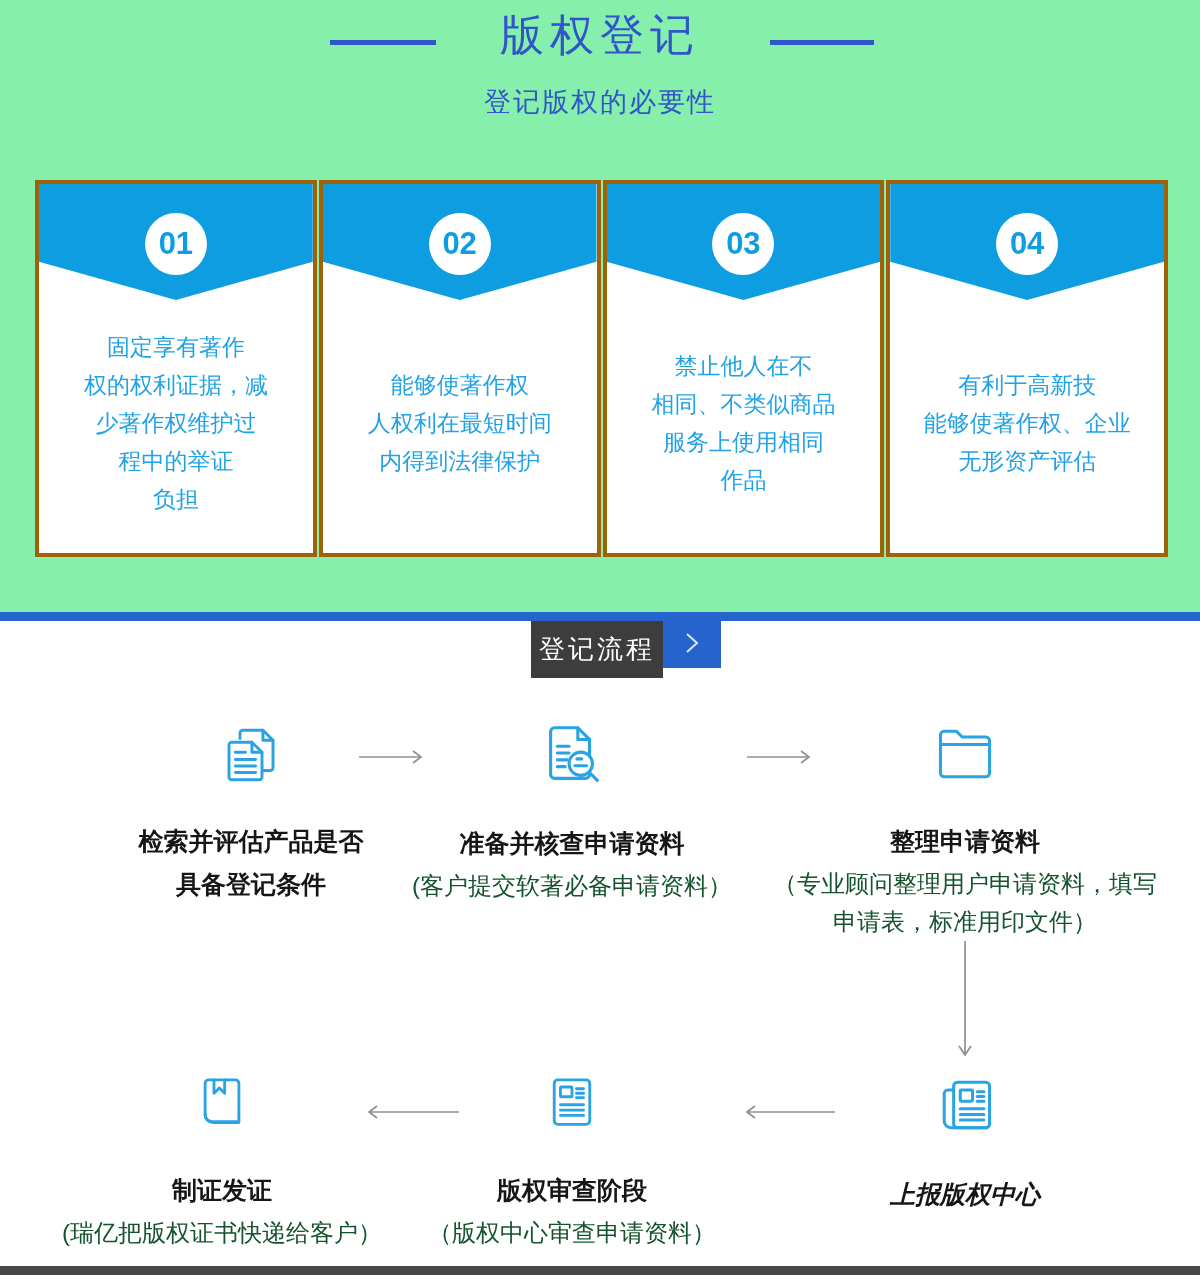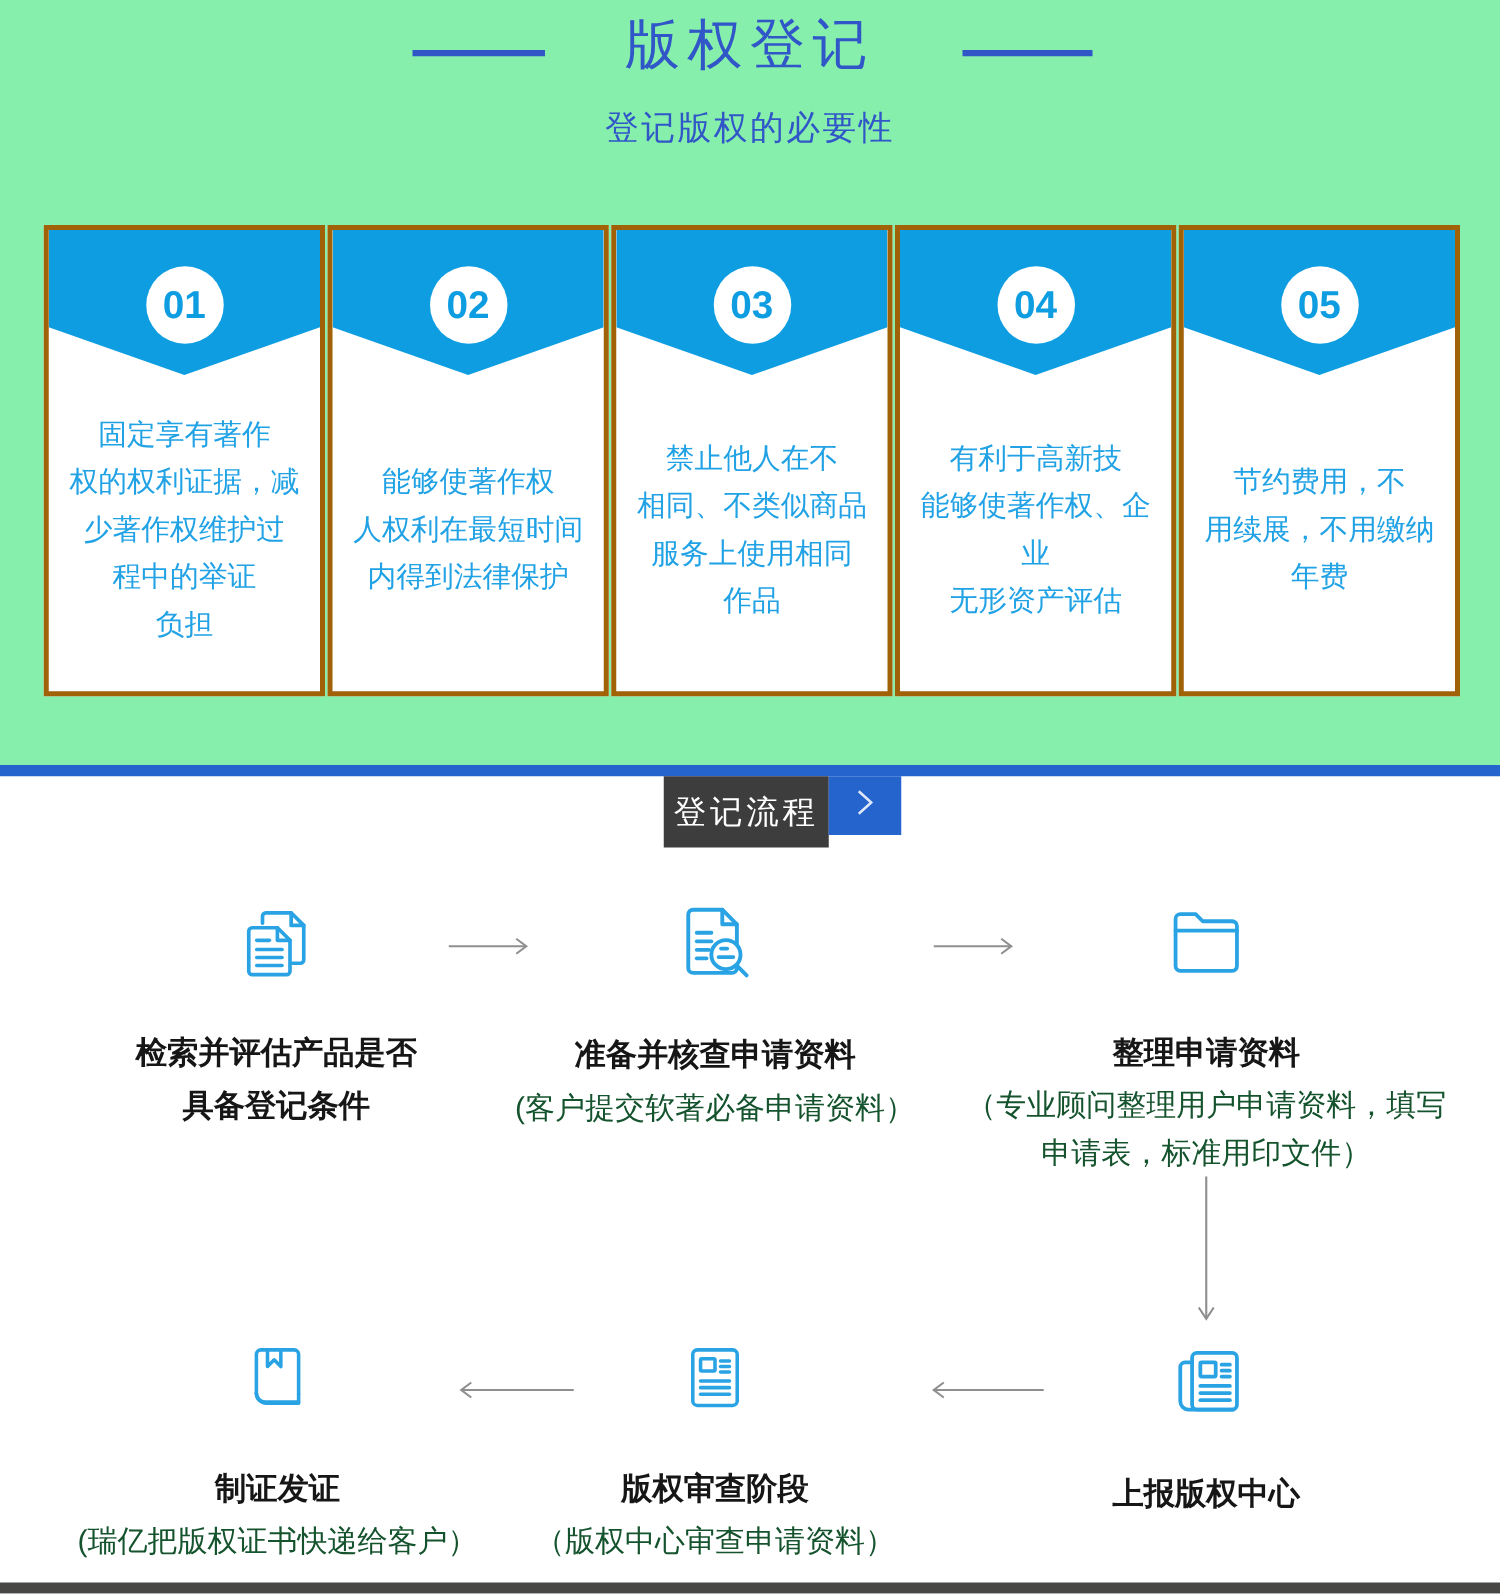--- a/index.html
+++ b/index.html
@@ -104,48 +104,36 @@
           <div class="num-circle">
             <span>04</span>
           </div>
         </div>
         <div class="card-body">
           <p class="card-text">有利于高新技
 能够使著作权、企业
 无形资产评估</p>
         </div>
       </div>
-      <div class="card">
-        <div class="card-head">
-          <div class="num-circle">
-            <span>05</span>
-          </div>
-        </div>
-        <div class="card-body">
-          <p class="card-text">节约费用，不
-用续展，不用缴纳
-年费</p>
-        </div>
-      </div>
     </div>
   </section>
 
   <div class="divider-bar"></div>
   <div class="process-label">
     <span>登记流程</span>
   </div>
   <div class="process-btn chev">
     <span>
       <svg width="14" height="22" viewBox="0 0 14 22">
           <polyline points="2 2, 12 11, 2 20"></polyline>
         </svg>
     </span>
   </div>
 
-  <div class="step" style="left:46px;top:722px;width:350px;">
+  <div class="step" style="left:76px;top:722px;width:350px;">
     <span class="step-icon">
       <svg width="66" height="66" viewBox="0 0 72 72">
         <path d="M24 18 V12 a3 3 0 0 1 3-3 H49 l11 11 V50 a3 3 0 0 1 -3 3 h-7"></path>
         <path d="M49 9 v11 h11"></path>
         <path d="M12 25 a3 3 0 0 1 3-3 H37 l11 11 V60 a3 3 0 0 1 -3 3 H15 a3 3 0 0 1 -3 -3 Z"></path>
         <path d="M37 22 v11 h11"></path>
         <line x1="19" y1="33" x2="30" y2="33"></line>
         <line x1="19" y1="41" x2="41" y2="41"></line>
         <line x1="19" y1="48" x2="41" y2="48"></line>
         <line x1="19" y1="55" x2="41" y2="55"></line>
@@ -199,21 +187,21 @@
       </svg>
   </span>
 
   <span class="arrow" style="left:957px;top:941px;">
     <svg width="16" height="118" viewBox="0 0 16 118">
         <line x1="8" y1="0" x2="8" y2="114"></line>
         <polyline points="2 105, 8 114, 14 105"></polyline>
       </svg>
   </span>
 
-  <div class="step" style="left:790px;top:1071px;width:350px;">
+  <div class="step" style="left:790px;top:1071px;width:350px;font-style:italic;">
     <span class="step-icon">
       <svg width="68" height="68" viewBox="0 0 72 72">
         <path d="M24 20 h-6 a4 4 0 0 0 -4 4 v29 a7 7 0 0 0 7 7 h38"></path>
         <rect x="24" y="12" width="38" height="48" rx="4"></rect>
         <rect x="31" y="20" width="13" height="12" rx="1"></rect>
         <line x1="49" y1="22" x2="56" y2="22"></line>
         <line x1="49" y1="27" x2="56" y2="27"></line>
         <line x1="49" y1="32" x2="56" y2="32"></line>
         <line x1="31" y1="40" x2="56" y2="40"></line>
         <line x1="31" y1="46" x2="56" y2="46"></line>

